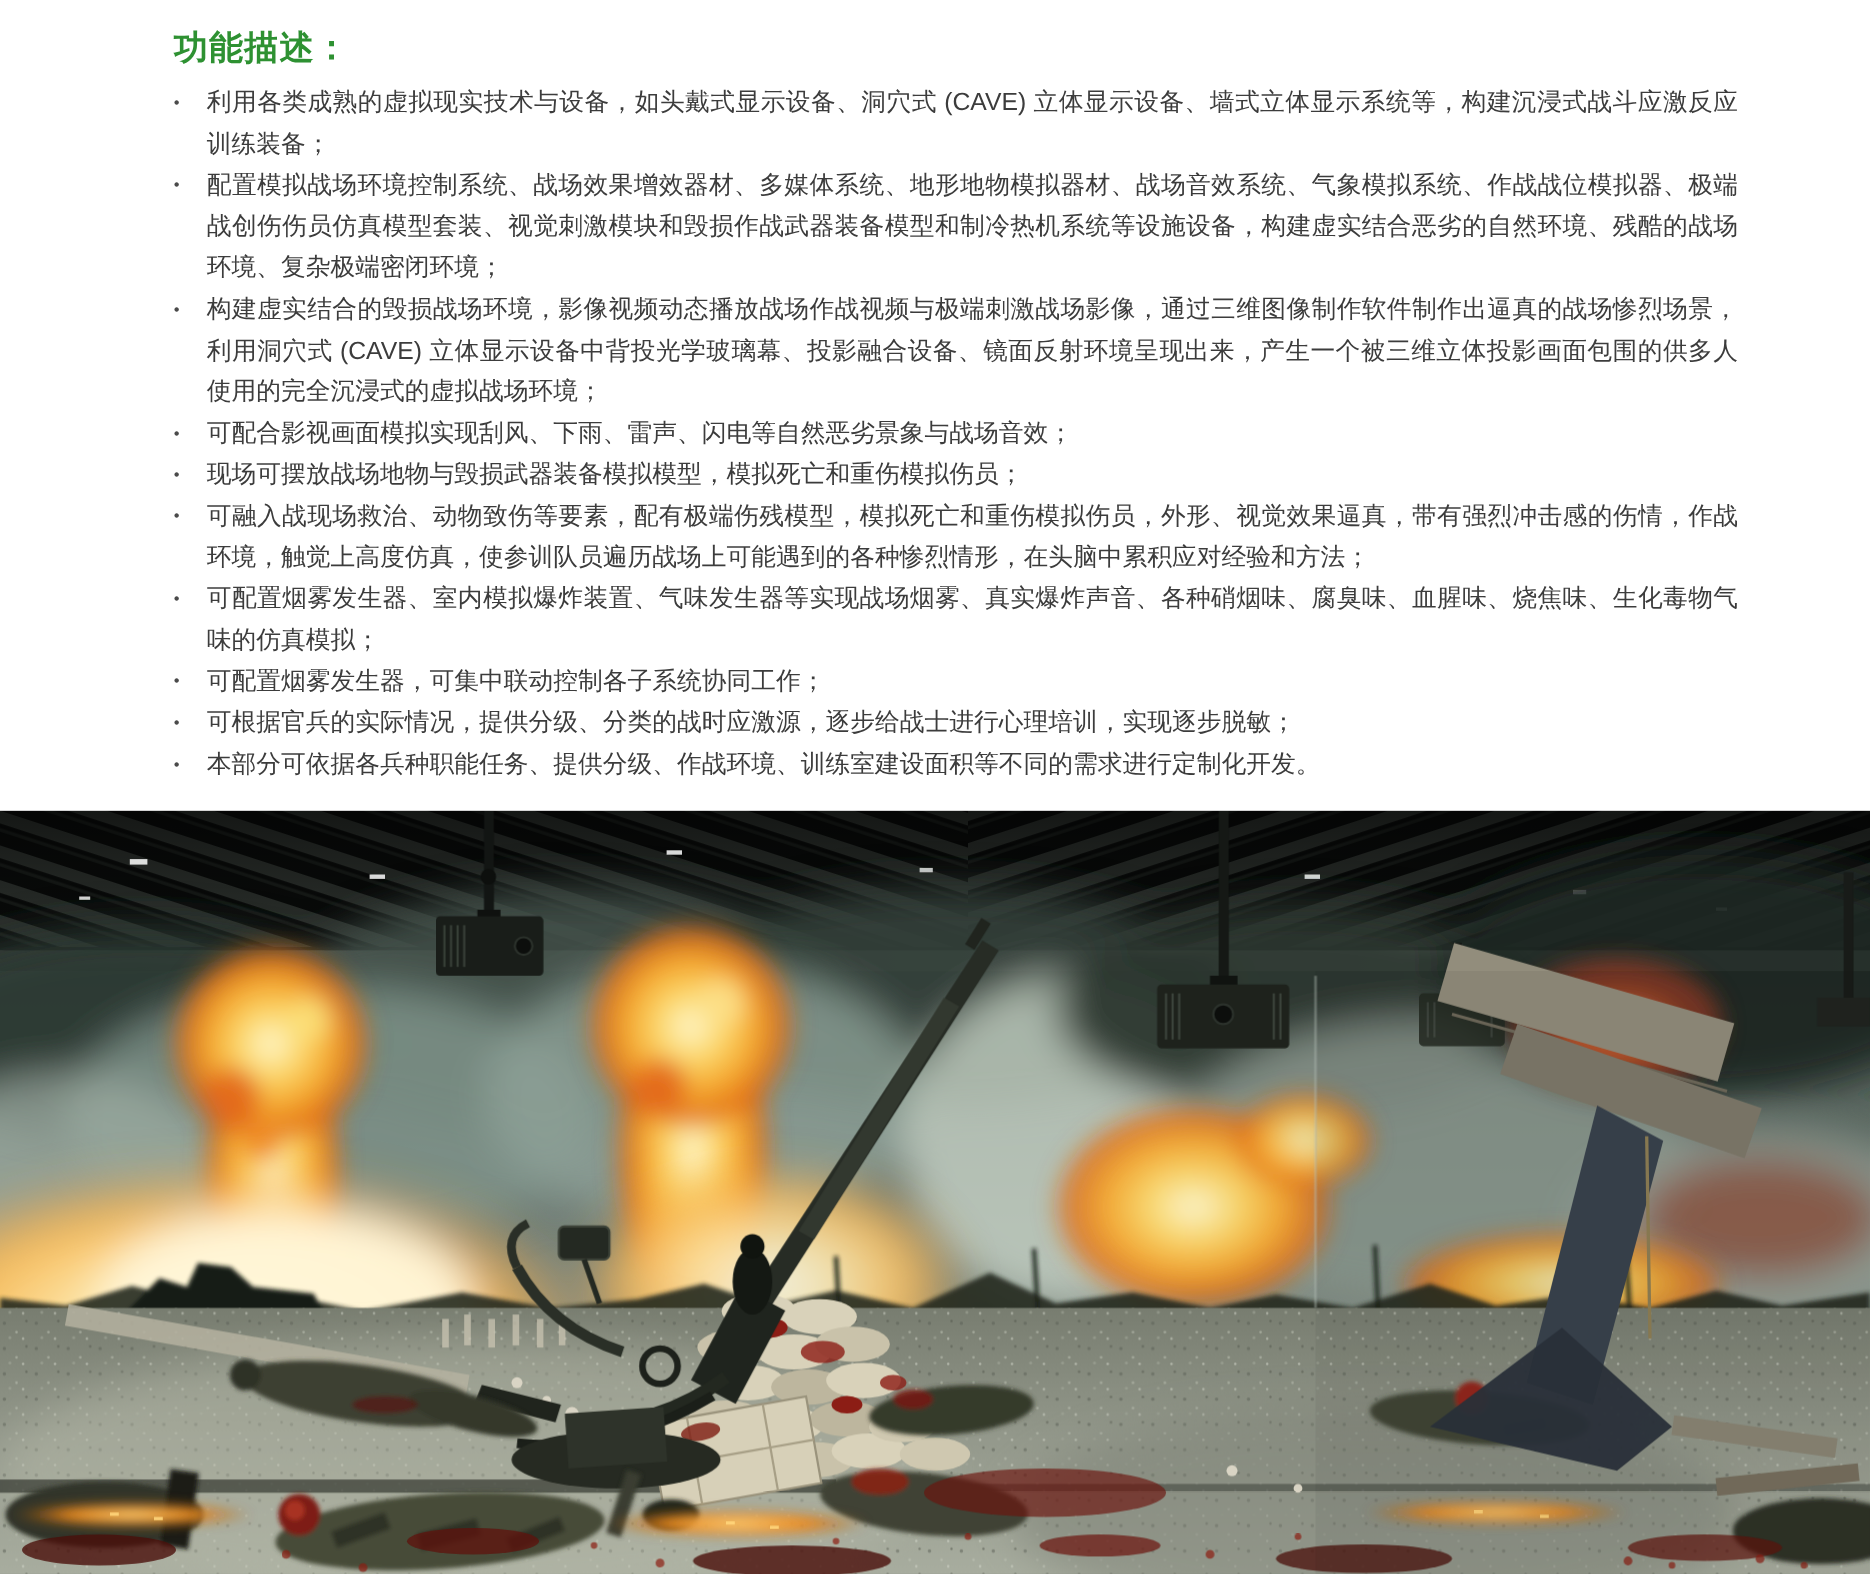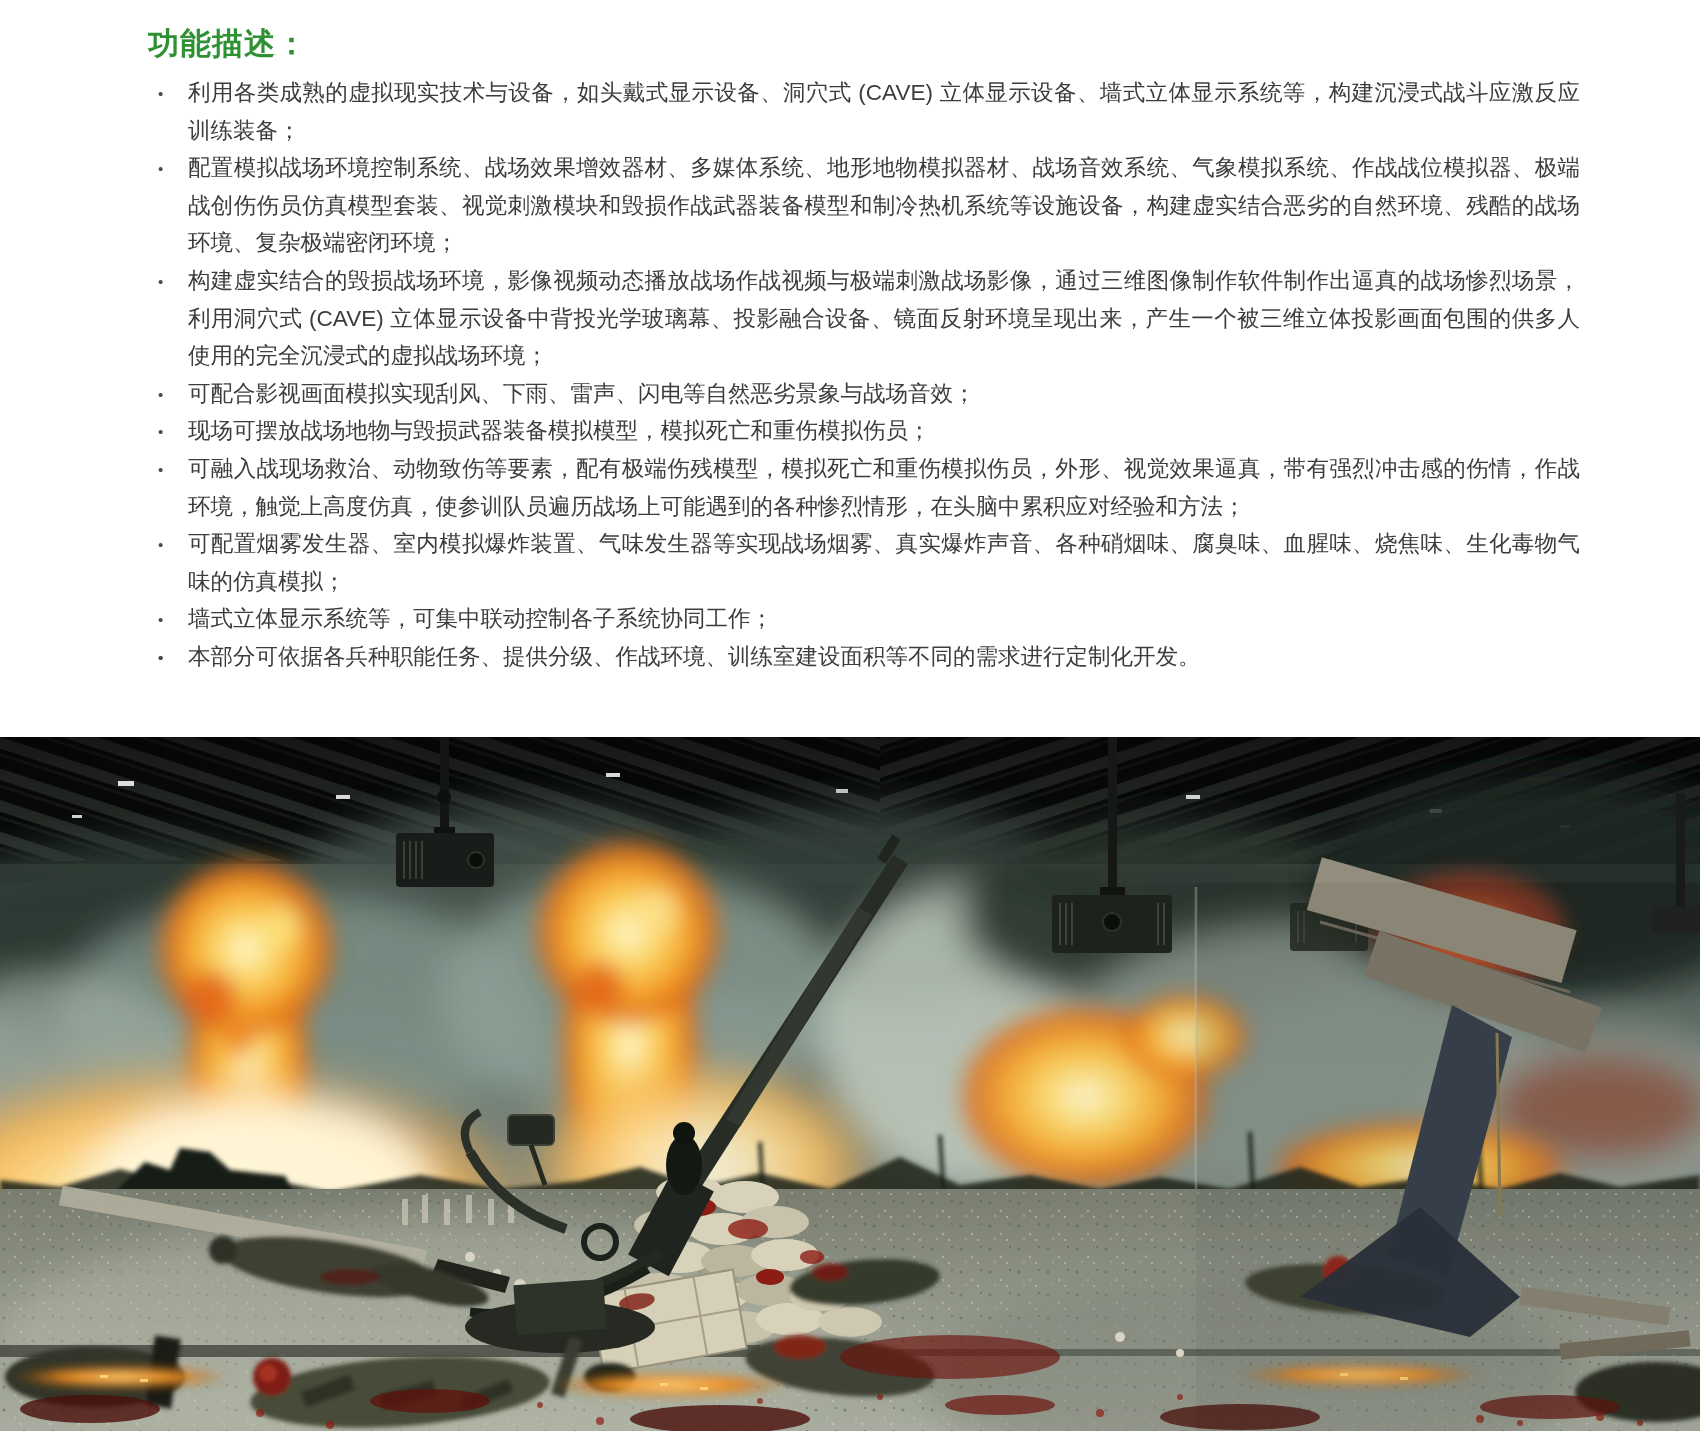--- a/index.html
+++ b/index.html
@@ -2,21 +2,21 @@
 <html><head>
 <meta charset="utf-8">
 <style>
   html,body{margin:0;padding:0;}
   body{
     width:1700px;height:1431px;background:#ffffff;position:relative;overflow:hidden;
     font-family:"Liberation Sans","DejaVu Sans",sans-serif;
   }
   .content{position:absolute;left:148px;top:26px;width:1432px;}
   .title{
-    margin:0 0 12px 0;font-size:31px;line-height:36px;color:#2e9132;
+    margin:0 0 12px 10px;font-size:31px;line-height:36px;color:#2e9132;
     font-weight:bold;letter-spacing:1px;
   }
   .features{
     list-style:none;margin:0;padding:0;font-size:22.5px;line-height:37.6px;
     color:#3c3c3c;text-align:justify;
   }
   .features li{position:relative;padding-left:40px;}
   .marker{position:absolute;left:10px;top:1px;font-size:15px;color:#4a4a4a;}
   .photo{position:absolute;left:0;top:737px;width:1700px;height:694px;margin:0;}
   .photo svg{display:block;}
@@ -27,22 +27,22 @@
 <div class="content">
   <h1 class="title">功能描述：</h1>
   <ul class="features">
     <li><span class="marker">•</span><span>利用各类成熟的虚拟现实技术与设备，如头戴式显示设备、洞穴式 (CAVE) 立体显示设备、墙式立体显示系统等，构建沉浸式战斗应激反应训练装备；</span></li>
     <li><span class="marker">•</span><span>配置模拟战场环境控制系统、战场效果增效器材、多媒体系统、地形地物模拟器材、战场音效系统、气象模拟系统、作战战位模拟器、极端战创伤伤员仿真模型套装、视觉刺激模块和毁损作战武器装备模型和制冷热机系统等设施设备，构建虚实结合恶劣的自然环境、残酷的战场环境、复杂极端密闭环境；</span></li>
     <li><span class="marker">•</span><span>构建虚实结合的毁损战场环境，影像视频动态播放战场作战视频与极端刺激战场影像，通过三维图像制作软件制作出逼真的战场惨烈场景，利用洞穴式 (CAVE) 立体显示设备中背投光学玻璃幕、投影融合设备、镜面反射环境呈现出来，产生一个被三维立体投影画面包围的供多人使用的完全沉浸式的虚拟战场环境；</span></li>
     <li><span class="marker">•</span><span>可配合影视画面模拟实现刮风、下雨、雷声、闪电等自然恶劣景象与战场音效；</span></li>
     <li><span class="marker">•</span><span>现场可摆放战场地物与毁损武器装备模拟模型，模拟死亡和重伤模拟伤员；</span></li>
     <li><span class="marker">•</span><span>可融入战现场救治、动物致伤等要素，配有极端伤残模型，模拟死亡和重伤模拟伤员，外形、视觉效果逼真，带有强烈冲击感的伤情，作战环境，触觉上高度仿真，使参训队员遍历战场上可能遇到的各种惨烈情形，在头脑中累积应对经验和方法；</span></li>
     <li><span class="marker">•</span><span>可配置烟雾发生器、室内模拟爆炸装置、气味发生器等实现战场烟雾、真实爆炸声音、各种硝烟味、腐臭味、血腥味、烧焦味、生化毒物气味的仿真模拟；</span></li>
-    <li><span class="marker">•</span><span>墙式立体显示系统等，可集中联动控制各子系统协同工作；</span></li>
-    <li><span class="marker">•</span></li>
+    <li><span class="marker">•</span><span>可配置烟雾发生器，可集中联动控制各子系统协同工作；</span></li>
+    <li><span class="marker">•</span><span>可根据官兵的实际情况，提供分级、分类的战时应激源，逐步给战士进行心理培训，实现逐步脱敏；</span></li>
     <li><span class="marker">•</span><span>本部分可依据各兵种职能任务、提供分级、作战环境、训练室建设面积等不同的需求进行定制化开发。</span></li>
   </ul>
 </div>
 
 <figure class="photo">
 <svg viewBox="0 0 1700 694" width="1700" height="694" preserveAspectRatio="none" role="img">
   <defs>
     <linearGradient id="screenGrad" x1="0" y1="0" x2="0" y2="1">
       <stop offset="0" stop-color="#47564f"></stop>
           <stop offset="0.45" stop-color="#76837b"></stop>

